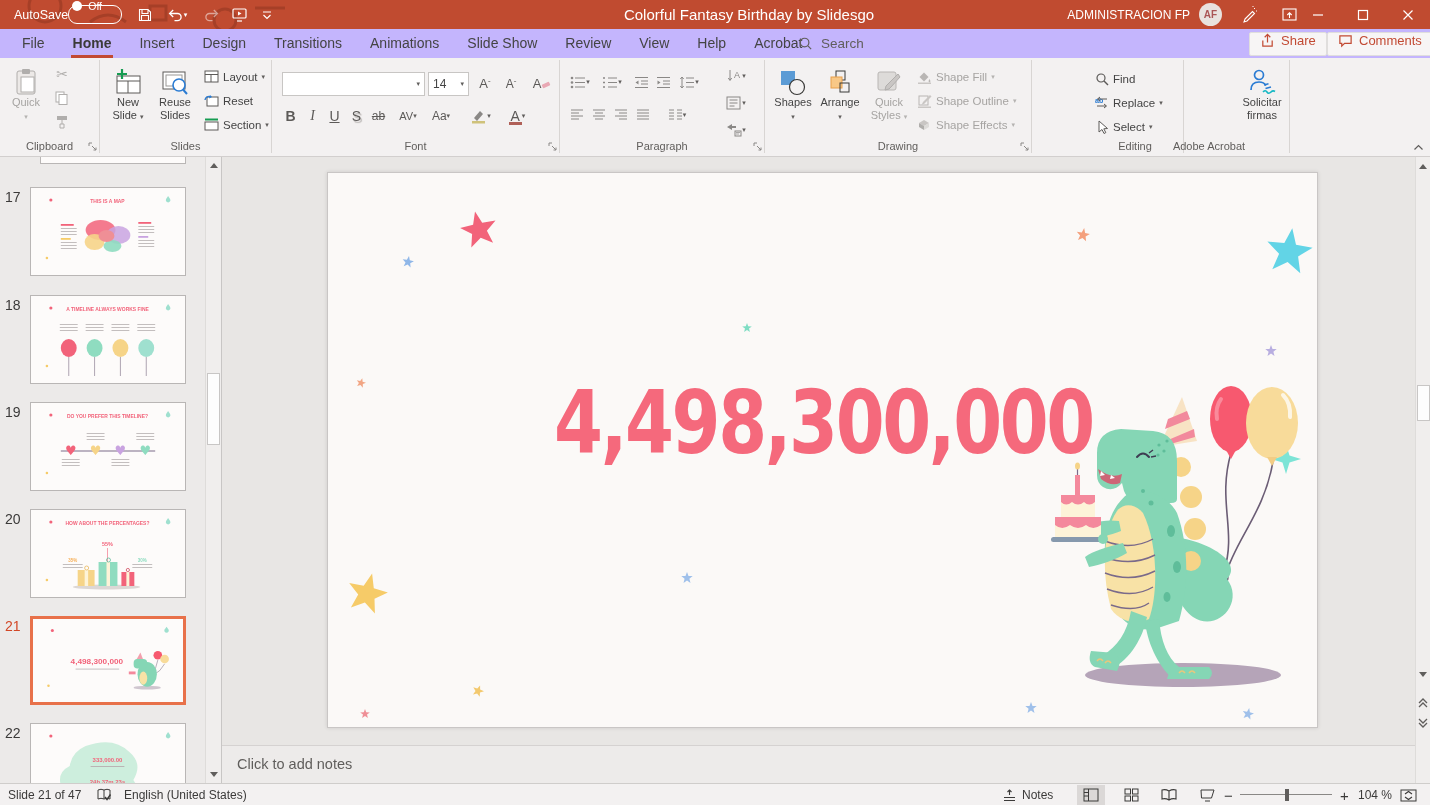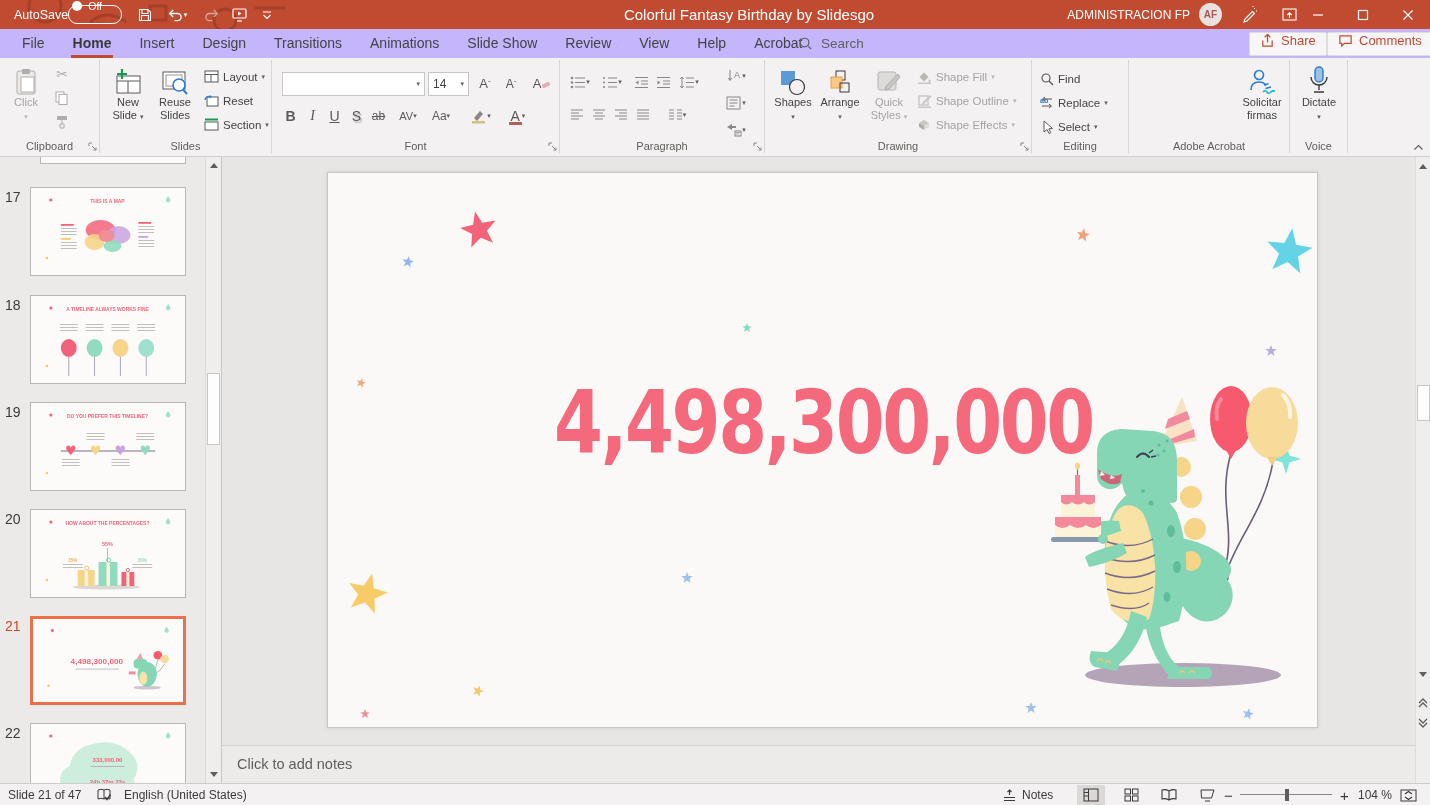--- a/index.html
+++ b/index.html
@@ -205,21 +205,21 @@
 
     <div class="rgroup" style="left:0;width:100px">
       <div class="bigbtn disabled" style="left:6px;width:40px">
         <div class="bicon">
           <svg width="22" height="28" viewBox="0 0 22 28">
               <rect x="2" y="3" width="18" height="23" rx="2" fill="#ece9e7" stroke="#b0aeac"></rect>
               <rect x="7" y="1" width="8" height="5" rx="1" fill="#b0aeac"></rect>
               <rect x="6" y="9" width="13" height="15" fill="#fff" stroke="#b0aeac"></rect>
             </svg>
         </div>
-        <div><span>Click</span><br><span class="chev">▾</span></div>
+        <div><span>Quick</span><br><span class="chev">▾</span></div>
       </div>
       <div class="iconbtn" style="left:52px;top:4px;width:20px;height:20px">
           <span style="color:#b0aeac;font-size:14px">✂</span>
         </div>
       <div class="iconbtn" style="left:52px;top:28px;width:20px;height:20px">
         <svg width="14" height="14" viewBox="0 0 14 14">
             <rect x="1" y="1" width="8" height="10" stroke="#b0aeac" fill="#fff"></rect>
             <rect x="4" y="3.5" width="8" height="10" stroke="#b0aeac" fill="#fff"></rect>
           </svg>
       </div>
@@ -481,21 +481,21 @@
           <span class="chev">▾</span>
       </div>
       <div class="glabel">Drawing</div>
       <div class="launcher">
           <svg width="9" height="9" viewBox="0 0 9 9">
             <path d="M1 1 v3 M1 1 h3 M4 4 l4 4 M8 8 h-2.5 M8 8 v-2.5" stroke="#8a8886" fill="none"></path>
           </svg>
         </div>
     </div>
 
-    <div class="rgroup" style="left:1032px;width:97px">
+    <div class="rgroup" style="left:1087px;width:97px">
       <div class="smallbtn" style="left:8px;top:8px">
         <svg width="14" height="14" viewBox="0 0 14 14">
             <circle cx="6" cy="6" r="4" stroke="#5c5a58" fill="none" stroke-width="1.2"></circle>
             <path d="M9 9 L13 13" stroke="#5c5a58" stroke-width="1.4"></path>
           </svg>
         <span>Find</span>
       </div>
       <div class="smallbtn" style="left:8px;top:32px">
         <svg width="14" height="14" viewBox="0 0 14 14">
             <text x="0" y="7" font-size="7" fill="#2b7cd3" font-weight="bold">ab</text>
@@ -522,33 +522,20 @@
               <path d="M3 22 q0 -8 8 -8 q5 0 7 3.5" stroke="#2b7cd3" fill="none" stroke-width="1.7"></path>
               <path d="M16 17 l4.5 -1.2 M17.5 20.5 l5.5 -1.5" stroke="#2b7cd3" stroke-width="1.4"></path>
               <path d="M15 24 q2.5 -2.5 4 0 q1.5 2.5 4 0 q2 -2 4 -.5" stroke="#16b8c4" fill="none" stroke-width="1.6"></path>
             </svg>
         </div>
         <div><span>Solicitar</span><br><span>firmas</span></div>
       </div>
       <div class="glabel">Adobe Acrobat</div>
     </div>
 
-    <div class="rgroup" style="left:1290px;width:58px">
-      <div class="bigbtn" style="left:6px;width:46px">
-        <div class="bicon">
-          <svg width="26" height="30" viewBox="0 0 26 30">
-              <rect x="9" y="1" width="8" height="15" rx="4" fill="#9cc3e5" stroke="#2b7cd3" stroke-width="1.4"></rect>
-              <path d="M5 11 a8 8 0 0 0 16 0" stroke="#3a3a38" fill="none" stroke-width="1.4"></path>
-              <path d="M13 19 v5 M8 26 h10" stroke="#3a3a38" fill="none" stroke-width="1.4"></path>
-            </svg>
-        </div>
-        <div><span>Dictate</span><br><span class="chev">▾</span></div>
-      </div>
-      <div class="glabel">Voice</div>
-    </div>
 
     <div class="iconbtn" style="left:1410px;top:82px;width:16px;height:14px">
       <svg width="11" height="8" viewBox="0 0 11 8">
           <path d="M1.5 6.5 L5.5 2.5 L9.5 6.5" stroke="#605e5c" fill="none" stroke-width="1.2"></path>
         </svg>
     </div>
   </div>
 
   <div id="thumbpanel">
     <div class="thumb-box" style="left:40px;top:-82px;height:89px;width:146px"></div>

